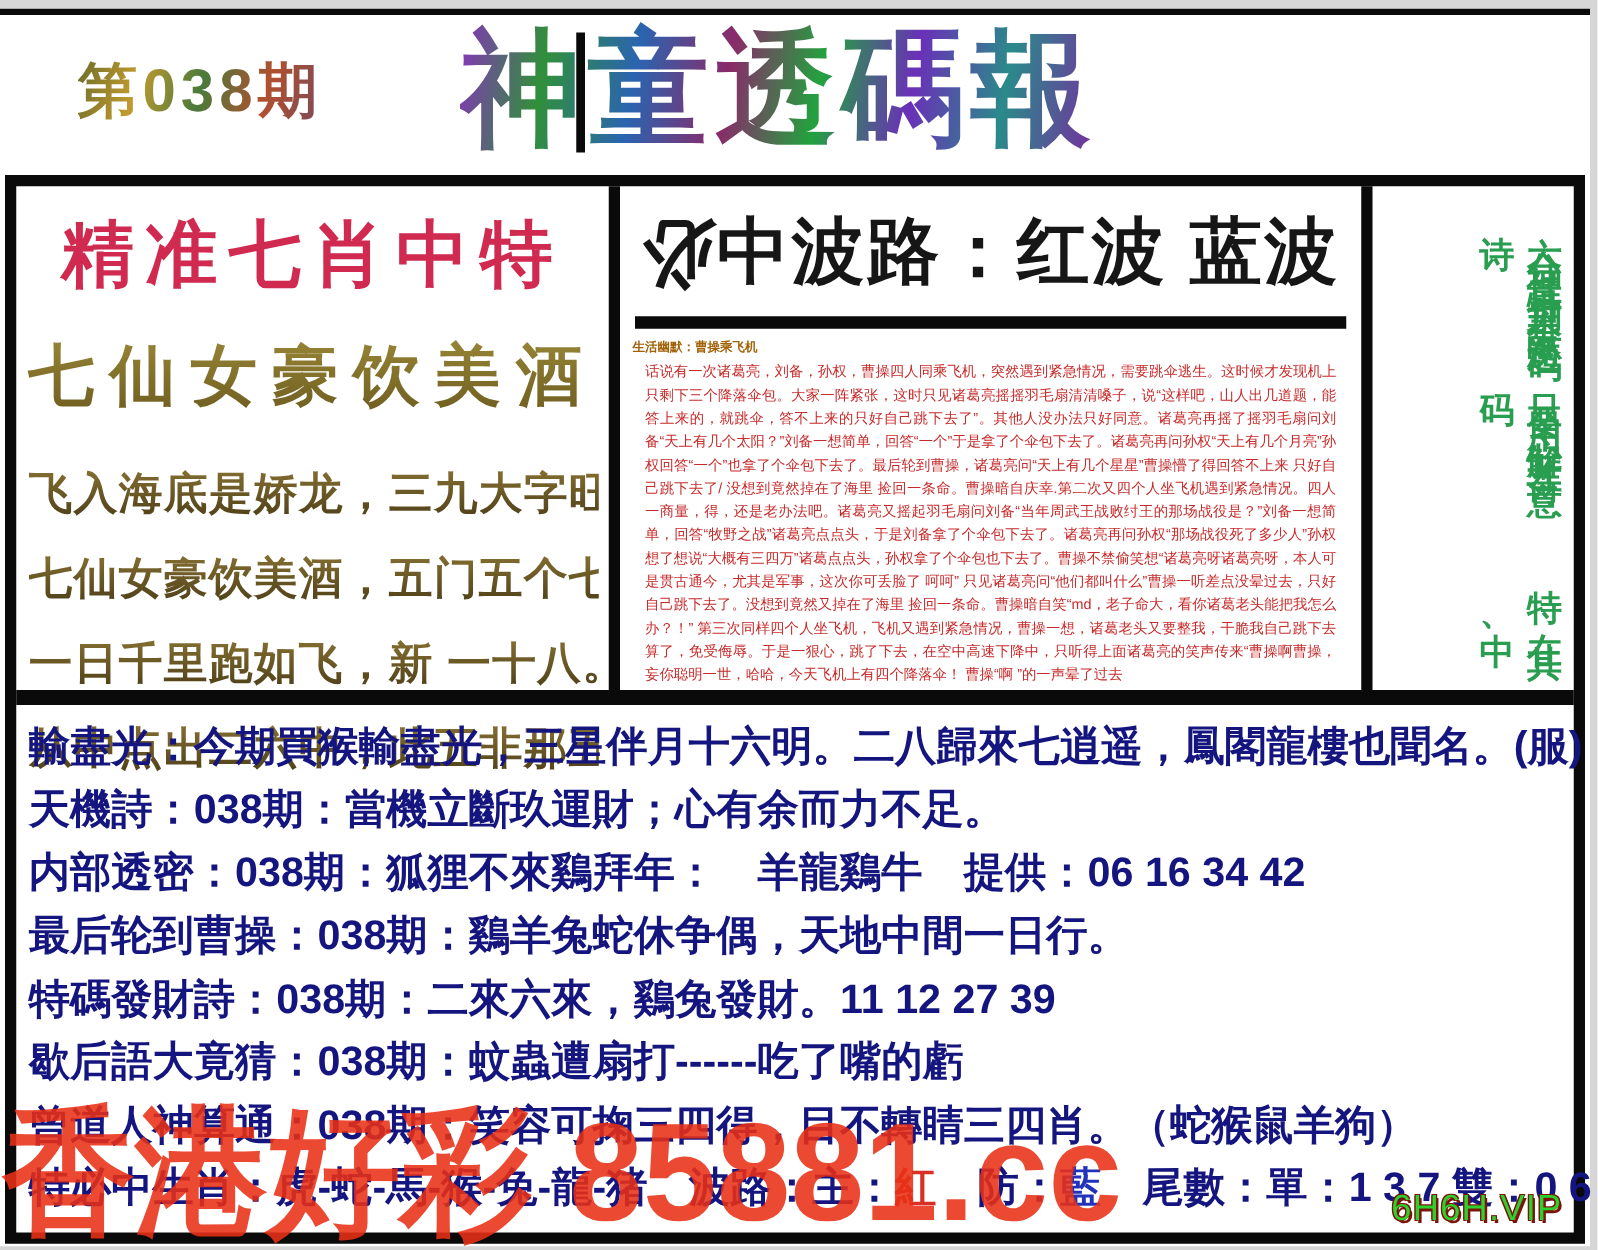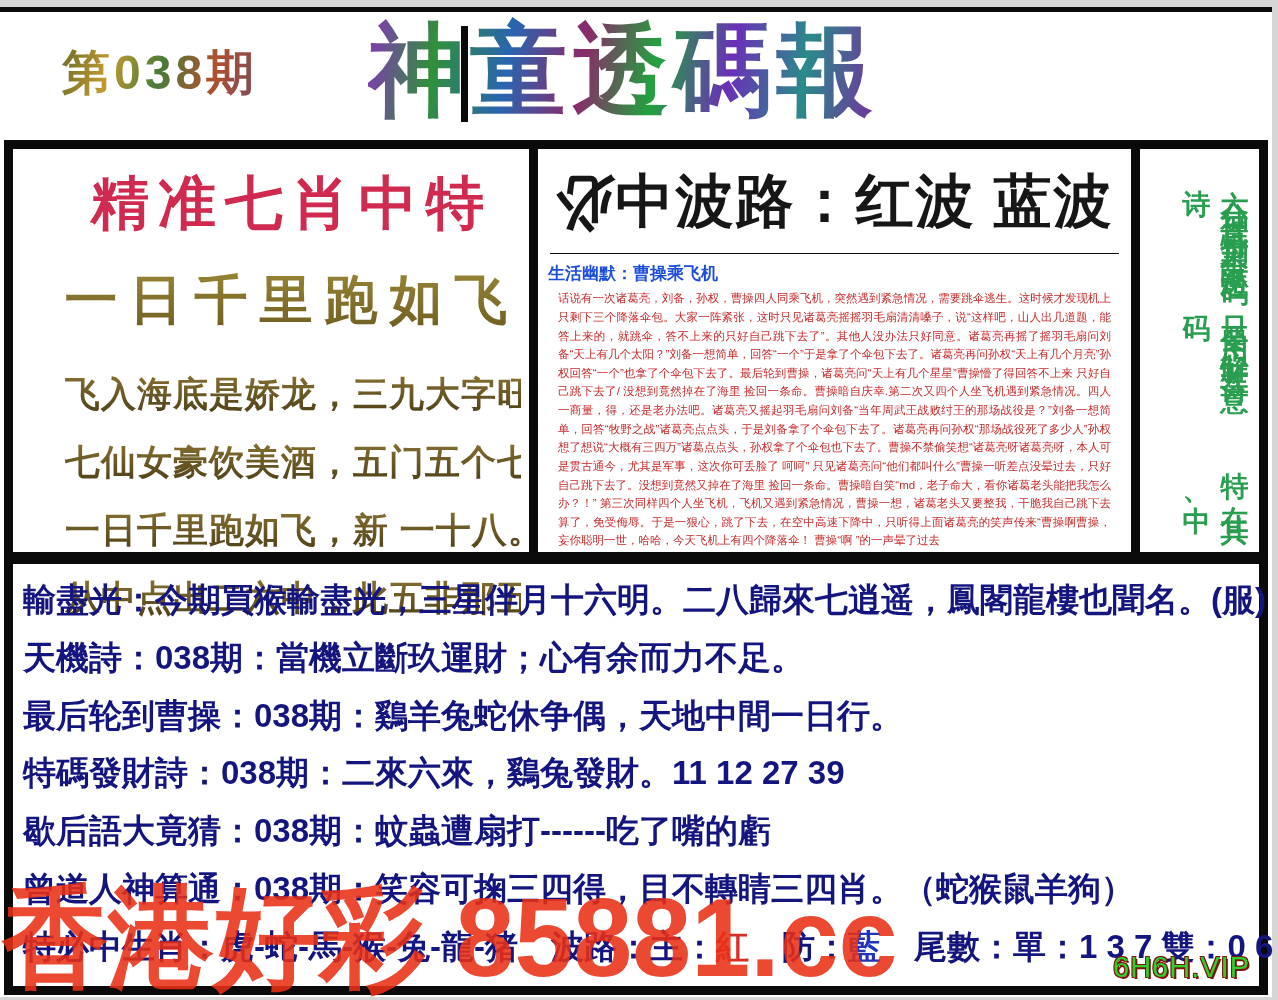--- a/index.html
+++ b/index.html
@@ -38,21 +38,21 @@
     -webkit-background-clip:text; background-clip:text; color:transparent;
   }
 
   
   .frame {
     position:absolute; left:4px; top:133px;
     width:1264px; height:855px;
     border:9px solid #0a0a0a; background:#fff;
     display:flex; flex-direction:column;
   }
-  .top-panels { display:flex; height:403px;margin-left:42px; }
+  .top-panels { display:flex; height:403px; }
 
   
   .left-panel { width:474px; display:flex; flex-direction:column; }
   .headline {
     text-align:center; padding-top:16px;
     font-size:58px; font-weight:900; letter-spacing:9px; white-space:nowrap;
     color:#d02a50; font-family:"Liberation Serif", serif;
   }
   .zodiac-list {
     text-align:center; margin-top:22px;
@@ -75,21 +75,21 @@
     display:flex; flex-direction:column;
   }
   .wave-title {
     text-align:center; padding:14px 0 6px 0;
     font-size:58px; font-weight:900; letter-spacing:2px; white-space:nowrap;
     color:#161616;
   }
   .flip-char { display:inline-block; transform:rotate(180deg); }
   .wave-underline { height:10px; background:#0a0a0a; width:96%; margin:6px auto 0 auto; }
   .joke-heading {
-    color:#1d4ed8; font-weight:bold; font-size:17px;
+    color:#a16207; font-weight:bold; font-size:10px;
     padding:8px 10px 2px 10px; white-space:nowrap;
   }
   .joke-story {
     color:#c62b2b; font-size:11.5px; line-height:1.62;
     padding:2px 20px; text-align:justify;
   }
 
   
   .right-panel {
     flex:1; padding:18px 6px 0 6px;
@@ -142,21 +142,21 @@
     <div class="mast-divider"></div>
     <div class="paper-title">神童透碼報</div>
   </div>
 
   <div class="frame">
 
     <div class="top-panels">
 
       <section class="left-panel">
         <div class="headline">精准七肖中特</div>
-        <div class="zodiac-list">一日千里跑如飞</div>
+        <div class="zodiac-list">七仙女豪饮美酒</div>
         <div class="left-bar"></div>
         <div class="poem-block">
           <div class="poem-line">飞入海底是娇龙，三九大字旺。</div>
           <div class="poem-line">七仙女豪饮美酒，五门五个七。</div>
           <div class="poem-line">一日千里跑如飞，新 一十八。</div>
           <div class="poem-line">从中点出二六中，此五非那五。</div>
         </div>
       </section>
 
       <section class="mid-panel">
@@ -174,20 +174,21 @@
         <div class="poem-col">在其中、</div>
       </section>
 
     </div>
 
     <div class="section-divider"></div>
 
     <div class="bottom-section">
       <div class="tip-row">輸盡光：今期買猴輸盡光，三星伴月十六明。二八歸來七逍遥，鳳閣龍樓也聞名。(服)</div>
       <div class="tip-row">天機詩：038期：當機立斷玖運財；心有余而力不足。</div>
+      <div class="tip-row">内部透密：038期：狐狸不來鷄拜年：　羊龍鷄牛　提供：06 16 34 42</div>
       <div class="tip-row">最后轮到曹操：038期：鷄羊兔蛇休争偶，天地中間一日行。</div>
       <div class="tip-row">特碼發財詩：038期：二來六來，鷄兔發財。11 12 27 39</div>
       <div class="tip-row">歇后語大竟猜：038期：蚊蟲遭扇打------吃了嘴的虧</div>
       <div class="tip-row">曾道人神算通：038期：笑容可掬三四得，目不轉睛三四肖。（蛇猴鼠羊狗）</div>
       <div class="tip-row">
         <span>特必中生肖：虎-蛇-馬-猴-兔-龍-猪　波路：主：</span><span class="red-mark">紅</span><span>　防：</span><span class="blue-mark">藍</span><span>　尾數：單：1 3 7 雙：0 6 8</span>
       </div>
     </div>
 
   </div>

